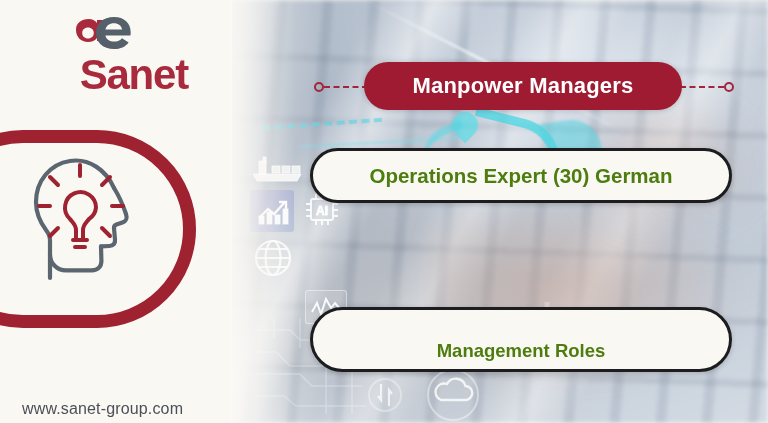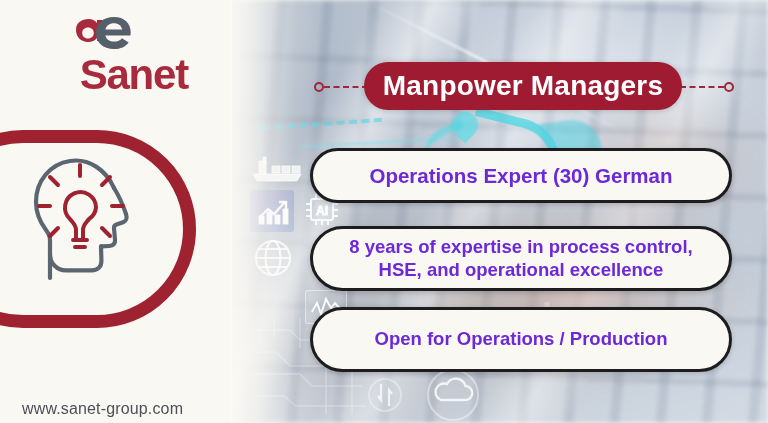--- a/index.html
+++ b/index.html
@@ -165,33 +165,33 @@
   }
 
   
   .title-pill {
     position:absolute; left:364px; top:62px; width:318px; height:48px;
     background:#9e1b32; border-radius:26px;
     display:flex; align-items:center; justify-content:center;
     box-shadow:0 1px 5px rgba(0,0,0,.16);
   }
   .title-pill span {
-    color:#ffffff; font-size:28px; font-weight:700; letter-spacing:.2px;
+    color:#ffffff; font-size:22px; font-weight:700; letter-spacing:.2px;
   }
 
   
   .info-pill {
     position:absolute; background:#faf8f2;
     border:3px solid #1d1d1f; border-radius:40px;
     display:flex; align-items:center; justify-content:center;
     text-align:center; box-shadow:0 2px 5px rgba(0,0,0,.17);
     padding:0 22px;
   }
   .info-pill span {
-    color:#6d28d9; font-weight:700; line-height:1.24;
+    color:#4d7c0f; font-weight:700; line-height:1.24;
   }
   .pill-1 { left:310px; top:148px; width:422px; height:55px; }
   .pill-1 span { font-size:20.5px; }
   .pill-2 { left:310px; top:226px; width:422px; height:65px; }
   .pill-2 span { font-size:18.5px; }
   .pill-3 { left:310px; top:307px; width:422px; height:65px; }
   .pill-3 span { font-size:18.5px; }
 </style>
 </head>
 <body>
@@ -336,26 +336,21 @@
   </div>
 
   <div class="title-pill">
     <span>Manpower Managers</span>
   </div>
 
   <div class="info-pill pill-1">
     <span>Operations Expert (30) German</span>
   </div>
 
-  <div class="info-pill pill-2">
-    <span>
-      <span>8 years of expertise in process control,</span><br>
-      <span>HSE, and operational excellence</span>
-    </span>
-  </div>
 
   <div class="info-pill pill-3">
     <span>
-      <span>Open for Operations / Production</span><br>
+      <br>
+      <span>Management Roles</span>
     </span>
   </div>
 
 </div>
 
 </body></html>

